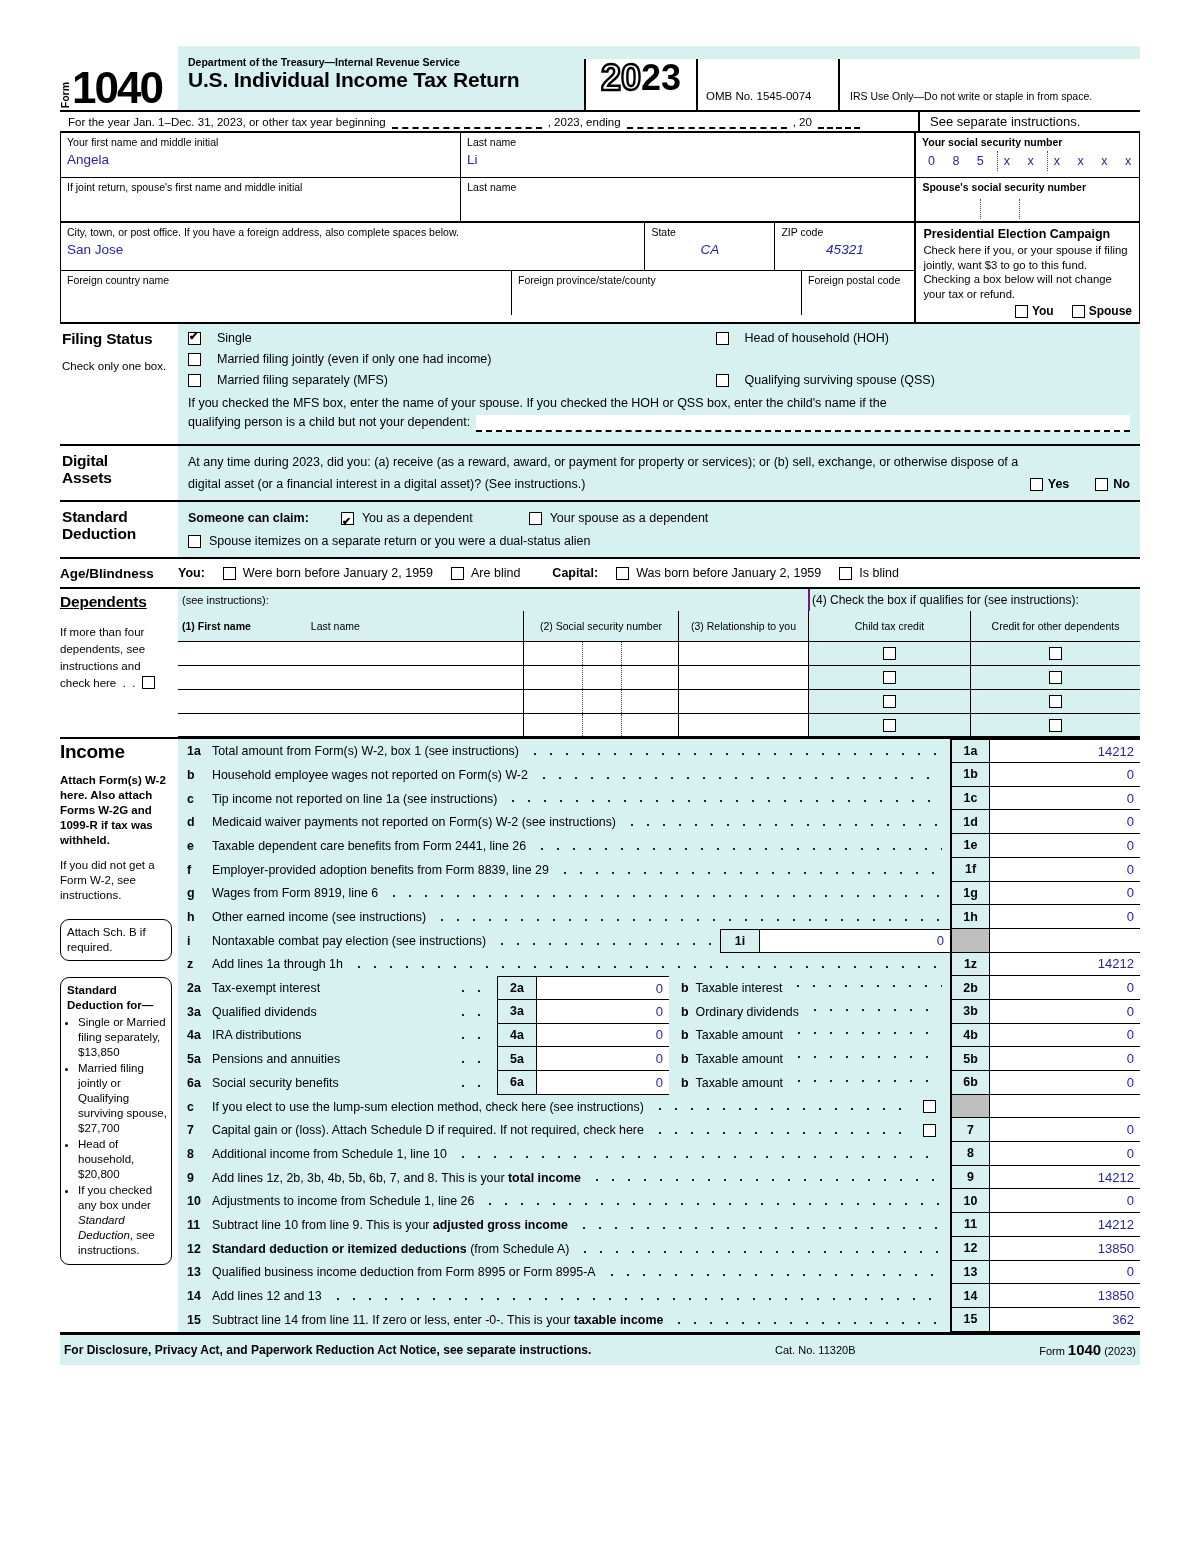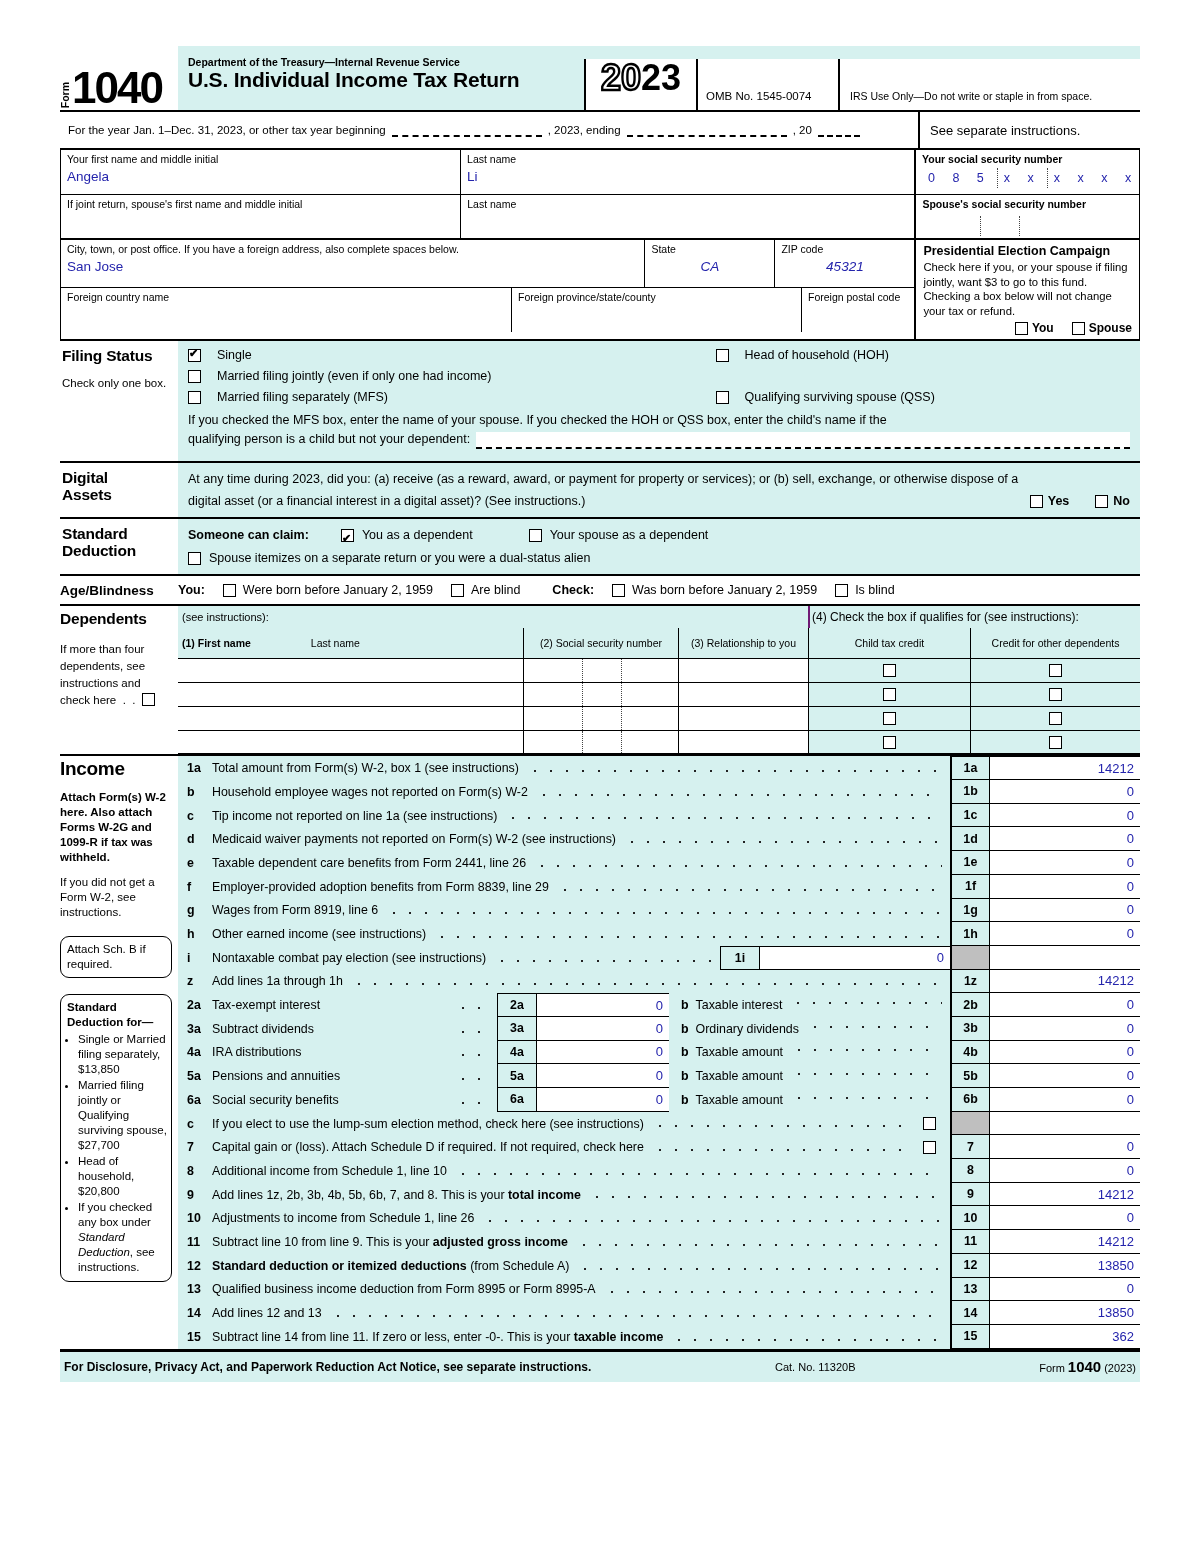--- a/index.html
+++ b/index.html
@@ -23,21 +23,21 @@
   .agency{font-size:10.5px;font-weight:bold;}
   .ftitle{font-size:21px;font-weight:bold;letter-spacing:-0.2px;}
   .hdr-year{width:114px;border-left:2px solid #000;border-right:2px solid #000;
             display:flex;align-items:center;justify-content:center;
             font-size:36px;font-weight:800;background:transparent;}
   .yr-outline{color:#fff;-webkit-text-stroke:2.4px #000;}
   .hdr-omb{width:142px;display:flex;align-items:flex-end;padding:0 4px 8px 8px;font-size:11.5px;border-right:2px solid #000;}
   .hdr-irs{flex:0 0 300px;display:flex;align-items:flex-end;padding:0 0 8px 10px;font-size:10.5px;}
 
   
-  .yearrow{display:flex;height:38px;border-bottom:2px solid #000;font-size:11.5px;}
+  .yearrow{display:flex;height:21px;border-bottom:2px solid #000;font-size:11.5px;}
   .yr-left{flex:1;display:flex;align-items:center;padding-left:8px;}
   .dashline{display:inline-block;border-bottom:2px dashed #000;height:14px;margin:0 6px;}
   .yr-right{width:222px;border-left:2px solid #000;display:flex;align-items:center;padding-left:10px;font-size:13px;}
 
   
   .ngrid{border-left:1px solid #000;border-right:1px solid #000;}
   .nrow{display:flex;height:45px;border-bottom:1.5px solid #000;}
   .nrow:last-child{border-bottom:2.5px solid #000;}
   .ncell{padding:3px 6px;position:relative;}
   .ncell .lab{font-size:10.5px;}
@@ -104,21 +104,21 @@
 
   
   .age-row{display:flex;align-items:center;height:30px;border-bottom:2px solid #000;font-size:12.5px;}
   .age-row .hd{width:118px;font-weight:bold;font-size:13.5px;}
   .age-row .seg{display:flex;align-items:center;gap:7px;margin-right:18px;}
   .age-row .b{font-weight:bold;}
 
   
   .dep-sec{display:flex;border-bottom:2.5px solid #000;}
   .dep-left{width:118px;padding-top:4px;}
-  .dep-left .sec-h{font-size:15.5px;}
+  .dep-left .sec-h{font-size:15.5px;text-decoration:underline;}
   .dep-side{font-size:11.5px;line-height:17px;margin-top:14px;padding-right:6px;}
   .dep-body{flex:1;background:var(--cyan);}
   .dep-hdr1{display:flex;font-size:11px;height:22px;align-items:center;}
   .dep-hdr1 .c1{width:345px;padding-left:4px;}
   .dep-hdr1 .c23{width:285px;}
   .dep-hdr1 .c45{flex:1;font-size:12px;padding-left:2px;border-left:2px solid #701a75;align-self:stretch;display:flex;align-items:center;}
   .dep-hdr2{display:flex;font-size:10.5px;height:30px;}
   .dep-hdr2>div{display:flex;align-items:center;justify-content:center;text-align:center;line-height:11.5px;}
   .dh-name{width:345px;justify-content:flex-start !important;gap:60px;padding-left:4px;}
   .dh-ssn{width:155px;border-left:1px solid #000;}
@@ -393,21 +393,21 @@
         </span>
       <span class="seg">
           <span class="cb"></span>
           <span>Were born before January 2, 1959</span>
         </span>
       <span class="seg">
           <span class="cb"></span>
           <span>Are blind</span>
         </span>
       <span class="seg" style="margin-left:14px;">
-          <span class="b">Check:</span>
+          <span class="b">Capital:</span>
         </span>
       <span class="seg">
           <span class="cb"></span>
           <span>Was born before January 2, 1959</span>
         </span>
       <span class="seg">
           <span class="cb"></span>
           <span>Is blind</span>
         </span>
     </div>
@@ -604,21 +604,21 @@
             <span class="rdescB">
               <span class="bl">b</span>
               <span>Taxable interest</span>
               <span class="dots"></span>
             </span>
             <span class="numbox">2b</span>
             <span class="valbox">0</span>
           </div>
           <div class="inc-row">
             <span class="rlabel">3a</span>
-            <span class="rdescA">Subtract dividends</span>
+            <span class="rdescA">Qualified dividends</span>
             <span class="dots fix"></span>
             <span class="midnum">3a</span>
             <span class="midval">0</span>
             <span class="rdescB">
               <span class="bl">b</span>
               <span>Ordinary dividends</span>
               <span class="dots"></span>
             </span>
             <span class="numbox">3b</span>
             <span class="valbox">0</span>

